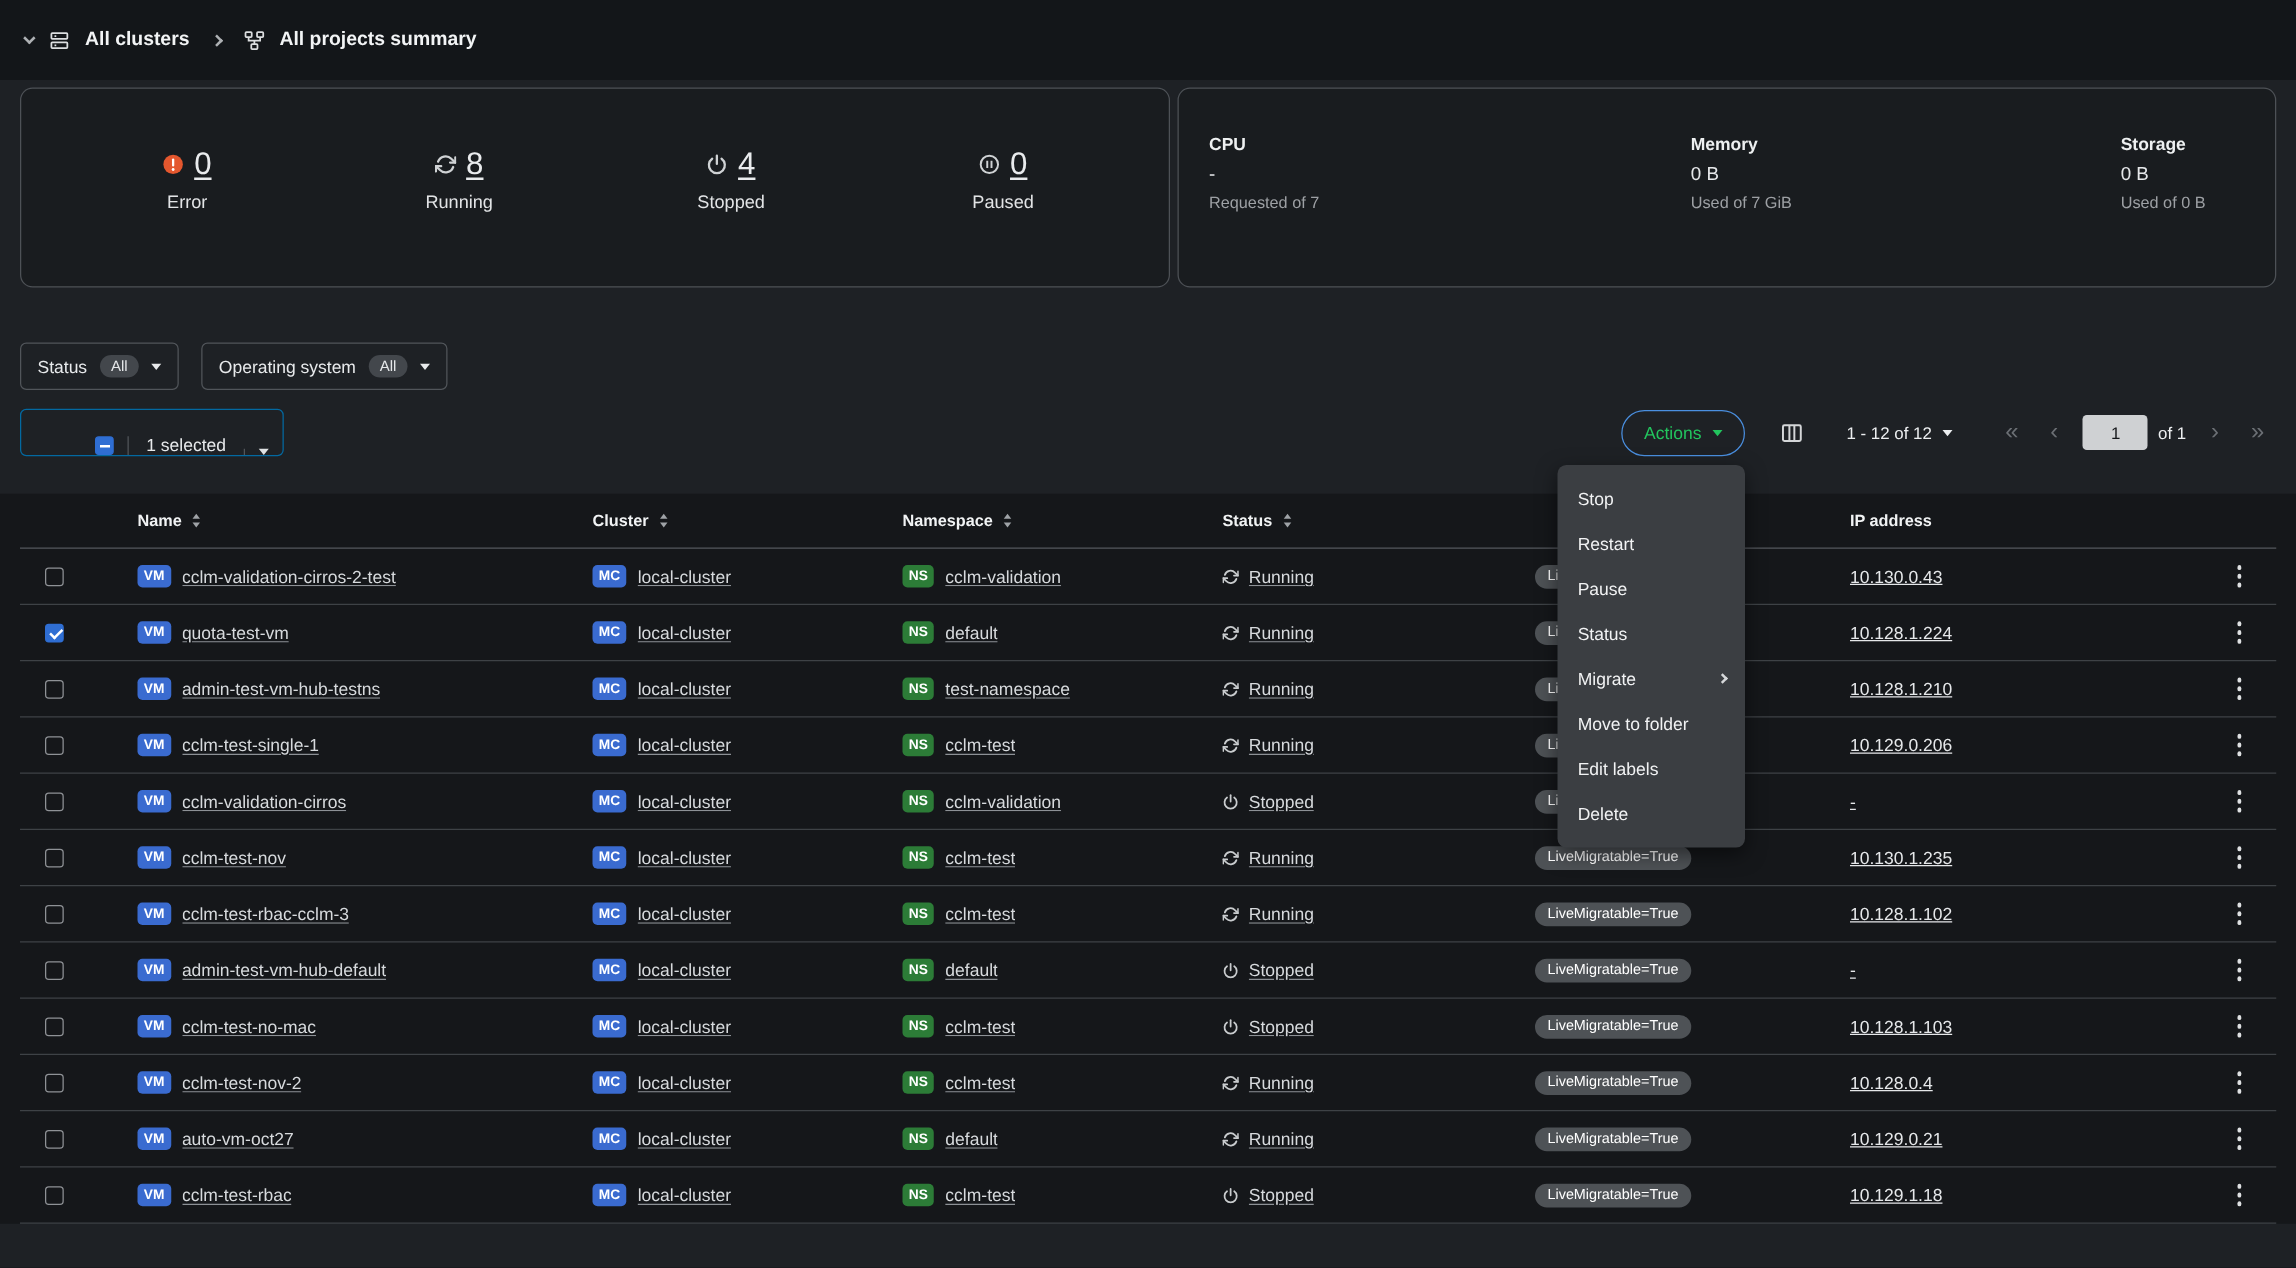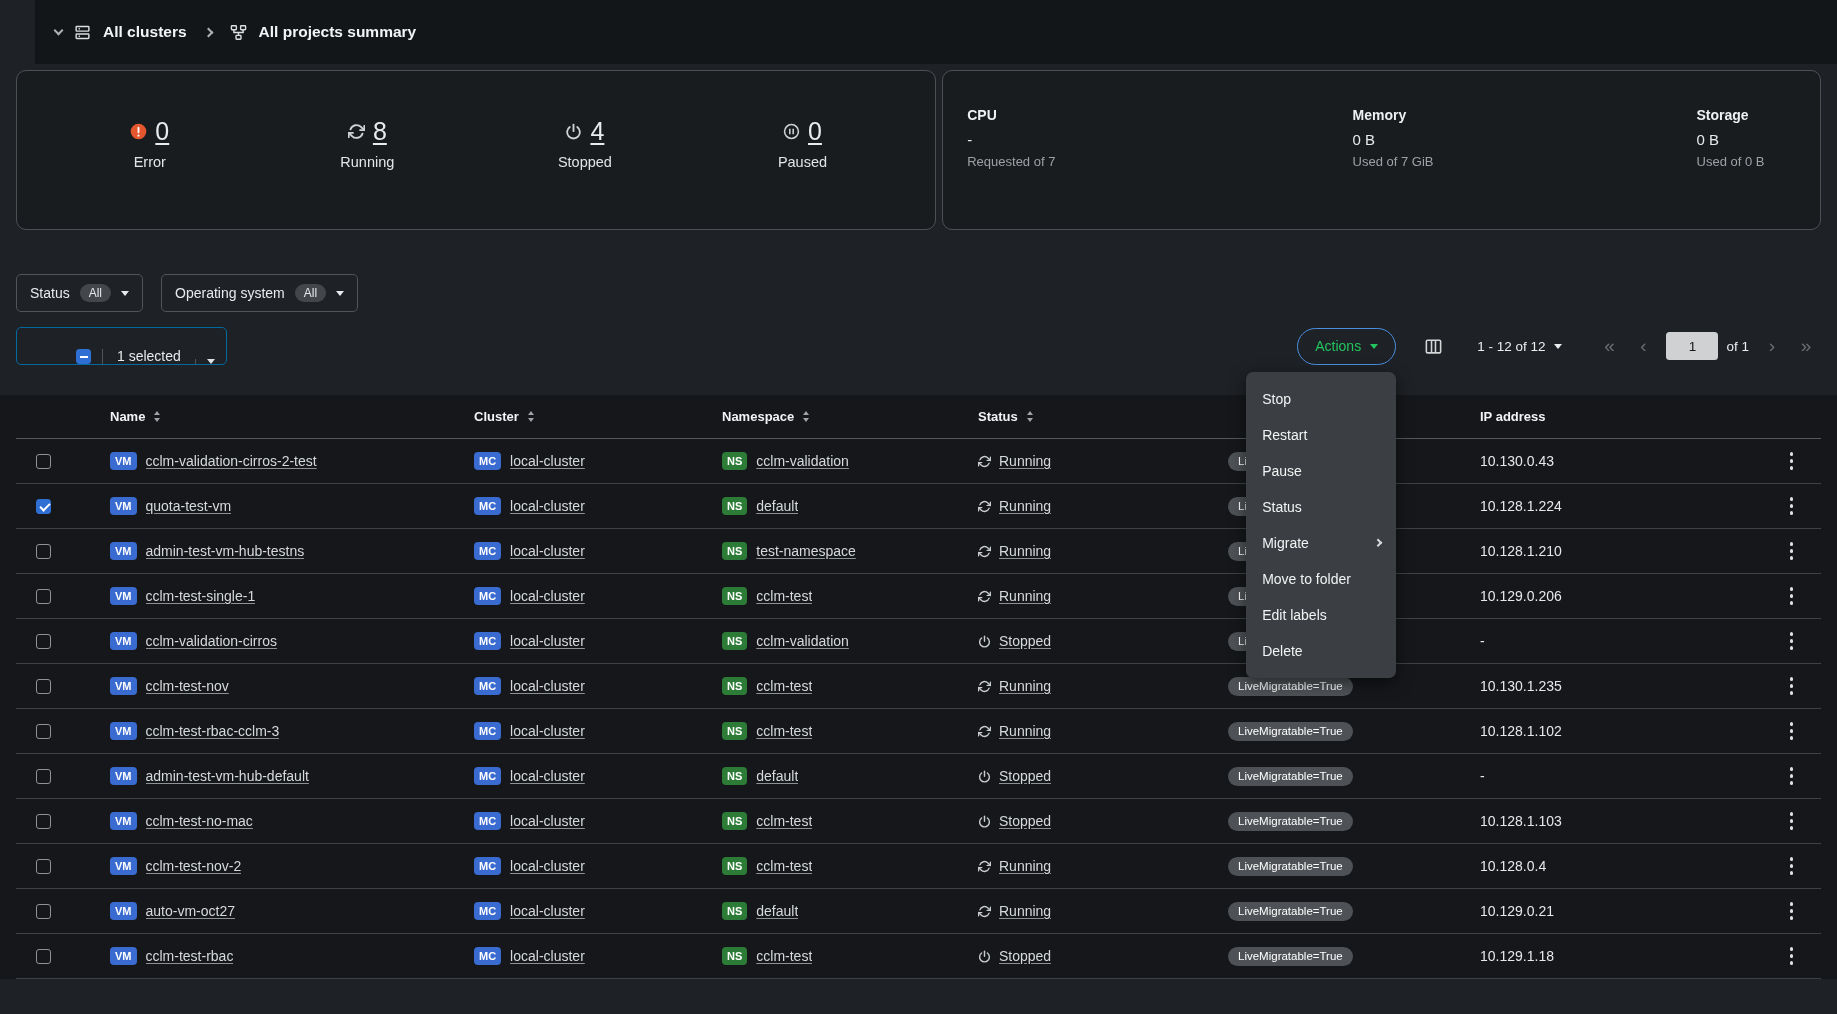--- a/index.html
+++ b/index.html
@@ -7,21 +7,21 @@
   body {
     width:1837px; height:1014px; overflow:hidden;
     background:#1e2125; color:#e8eaec;
     font-family:"Liberation Sans", sans-serif;
     font-size:14px;
   }
 
   
   .topbar {
     height:64px; background:#131619; display:flex; align-items:center;
-    padding:0 20px; gap:12px;margin-left:35px;
+    padding:0 20px; gap:12px;
   }
   .chev { width:7px; height:7px; border-right:2px solid #aeb1b4; border-bottom:2px solid #aeb1b4; display:inline-block; }
   .chev.down  { transform:rotate(45deg); margin-top:-4px; }
   .chev.right { transform:rotate(-45deg); }
   .chev.small { width:5.5px; height:5.5px; border-color:#d6d8da; }
   .bc-icon { display:inline-flex; color:#dcdee0; }
   .bc-icon svg { width:17px; height:17px; }
   .bc-link, .bc-current { color:#f2f4f5; font-weight:bold; font-size:15.5px; text-decoration:none; cursor:pointer; }
   .bc-current { cursor:default; }
   .bc-sep { margin:0 6px; display:inline-flex; align-items:center; }
@@ -139,21 +139,21 @@
   .cell-link {
     color:#d7dadd; text-decoration:underline; text-underline-offset:2px;
     text-decoration-color:#8d9196; cursor:pointer; white-space:nowrap; overflow:hidden; text-overflow:ellipsis;
   }
   .status-icon { display:inline-flex; color:#c9ccce; margin-right:8px; flex:none; }
   .status-icon svg { width:13px; height:13px; display:block; }
   .pill {
     background:#4e5256; color:#fff; font-size:11.5px; padding:3.5px 10px;
     border-radius:11px; white-space:nowrap;
   }
-  .ip { color:#e6e8ea; }
+  .ip { color:#e6e8ea;text-decoration:underline; }
   .kebab { display:inline-flex; flex-direction:column; align-items:center; padding:5px 7px; cursor:pointer; }
   .kebab i { width:3.6px; height:3.6px; border-radius:50%; background:#dfe1e3; display:block; margin:1.7px 0; }
 </style>
 </head>
 <body>
 
 <header class="topbar">
   <span class="chev down"></span>
   <span class="bc-icon">
     <svg viewBox="0 0 24 24" fill="none" stroke="currentColor" stroke-width="2">

